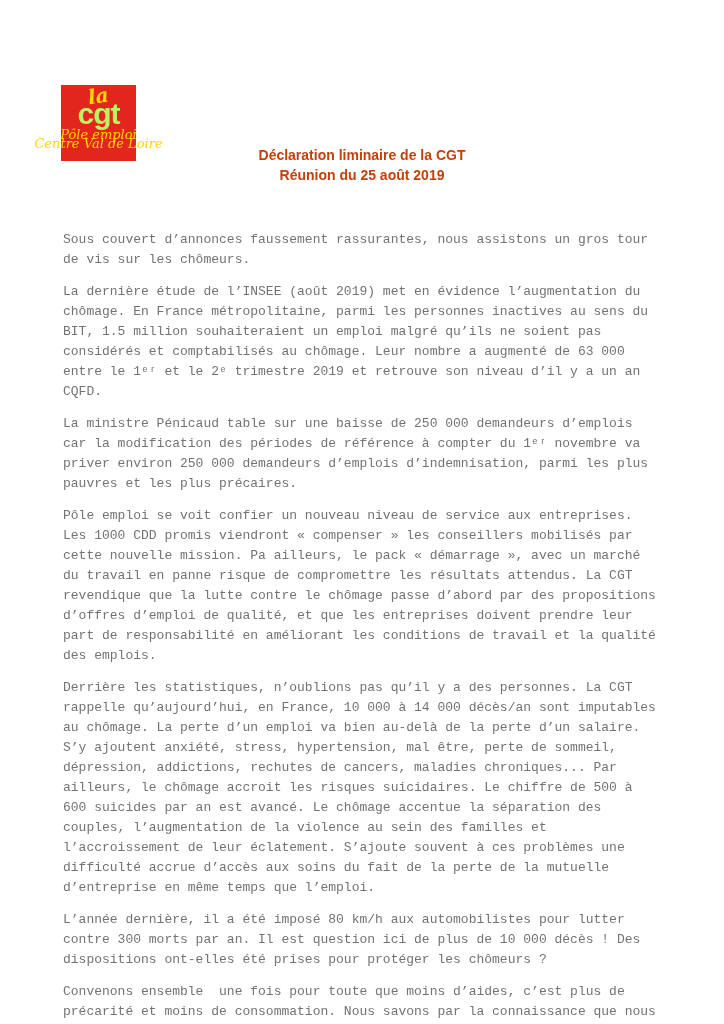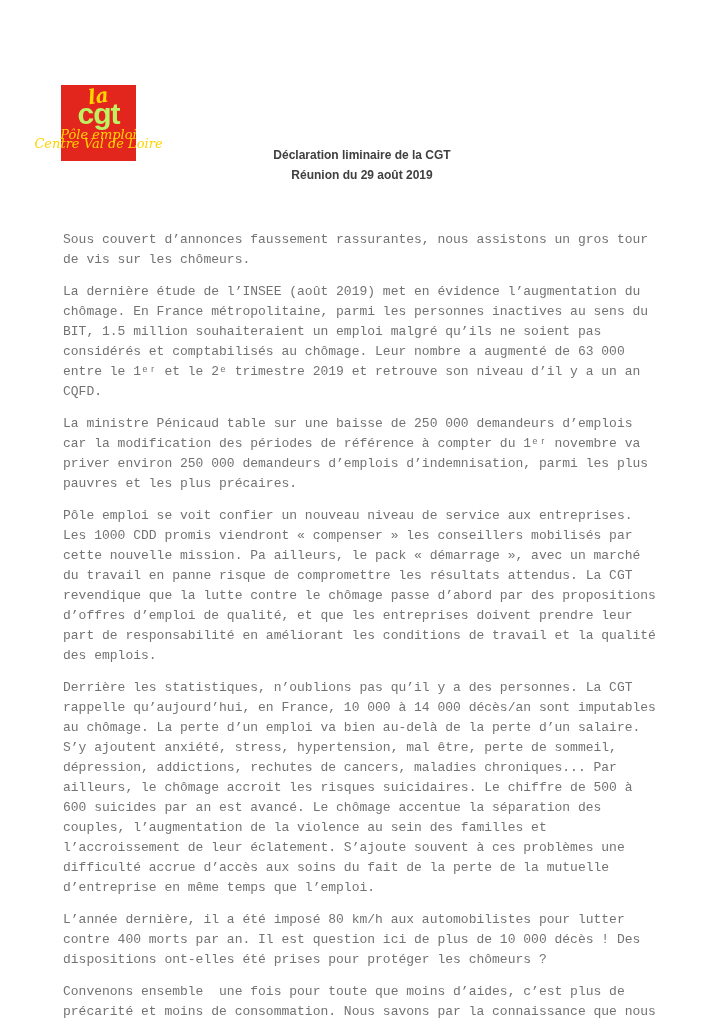--- a/index.html
+++ b/index.html
@@ -57,23 +57,23 @@
     margin-top: 3px;
     white-space: nowrap;
   }
   
   .title-block {
     position: absolute;
     left: 0;
     top: 145px;
     width: 724px;
     text-align: center;
-    color: #404040;
+    color: #c2410c;
     font-weight: bold;
-    font-size: 12px;
+    font-size: 14px;
     line-height: 20px;
   }
   
   .body-block {
     position: absolute;
     left: 63px;
     top: 230px;
     width: 598px;
     color: #737373;
     font-size: 13px;
@@ -95,26 +95,26 @@
     <span class="la">la</span>
     <span class="cgt">cgt</span>
     <span class="sub">
       <span>Pôle emploi</span><br>
       <span>Centre Val de Loire</span>
     </span>
   </div>
 
   <div class="title-block">
     <div>Déclaration liminaire de la CGT</div>
-    <div>Réunion du 29 août 2019</div>
+    <div>Réunion du 25 août 2019</div>
   </div>
 
   <div class="body-block">
     <p>Sous couvert d’annonces faussement rassurantes, nous assistons un gros tour de vis sur les chômeurs.</p>
     <p>La dernière étude de l’INSEE (août 2019) met en évidence l’augmentation du chômage. En France métropolitaine, parmi les personnes inactives au sens du BIT, 1.5 million souhaiteraient un emploi malgré qu’ils ne soient pas considérés et comptabilisés au chômage. Leur nombre a augmenté de 63 000 entre le 1ᵉʳ et le 2ᵉ trimestre 2019 et retrouve son niveau d’il y a un an CQFD.</p>
     <p>La ministre Pénicaud table sur une baisse de 250 000 demandeurs d’emplois car la modification des périodes de référence à compter du 1ᵉʳ novembre va priver environ 250 000 demandeurs d’emplois d’indemnisation, parmi les plus pauvres et les plus précaires.</p>
     <p>Pôle emploi se voit confier un nouveau niveau de service aux entreprises. Les 1000 CDD promis viendront « compenser » les conseillers mobilisés par cette nouvelle mission. Pa ailleurs, le pack « démarrage », avec un marché du travail en panne risque de compromettre les résultats attendus. La CGT revendique que la lutte contre le chômage passe d’abord par des propositions d’offres d’emploi de qualité, et que les entreprises doivent prendre leur part de responsabilité en améliorant les conditions de travail et la qualité des emplois.</p>
     <p>Derrière les statistiques, n’oublions pas qu’il y a des personnes. La CGT rappelle qu’aujourd’hui, en France, 10 000 à 14 000 décès/an sont imputables au chômage. La perte d’un emploi va bien au-delà de la perte d’un salaire. S’y ajoutent anxiété, stress, hypertension, mal être, perte de sommeil, dépression, addictions, rechutes de cancers, maladies chroniques... Par ailleurs, le chômage accroit les risques suicidaires. Le chiffre de 500 à 600 suicides par an est avancé. Le chômage accentue la séparation des couples, l’augmentation de la violence au sein des familles et l’accroissement de leur éclatement. S’ajoute souvent à ces problèmes une difficulté accrue d’accès aux soins du fait de la perte de la mutuelle d’entreprise en même temps que l’emploi.</p>
-    <p>L’année dernière, il a été imposé 80 km/h aux automobilistes pour lutter contre 400 morts par an. Il est question ici de plus de 10 000 décès ! Des dispositions ont-elles été prises pour protéger les chômeurs ?</p>
+    <p>L’année dernière, il a été imposé 80 km/h aux automobilistes pour lutter contre 300 morts par an. Il est question ici de plus de 10 000 décès ! Des dispositions ont-elles été prises pour protéger les chômeurs ?</p>
     <p>Convenons ensemble  une fois pour toute que moins d’aides, c’est plus de précarité et moins de consommation. Nous savons par la connaissance que nous avons du terrain qu’un chômeur en mauvaise santé a plus de dépression à retrouver du travail qu’un chômeur en bonne santé.</p>
   </div>
 
 </div>
 
 </body></html>

